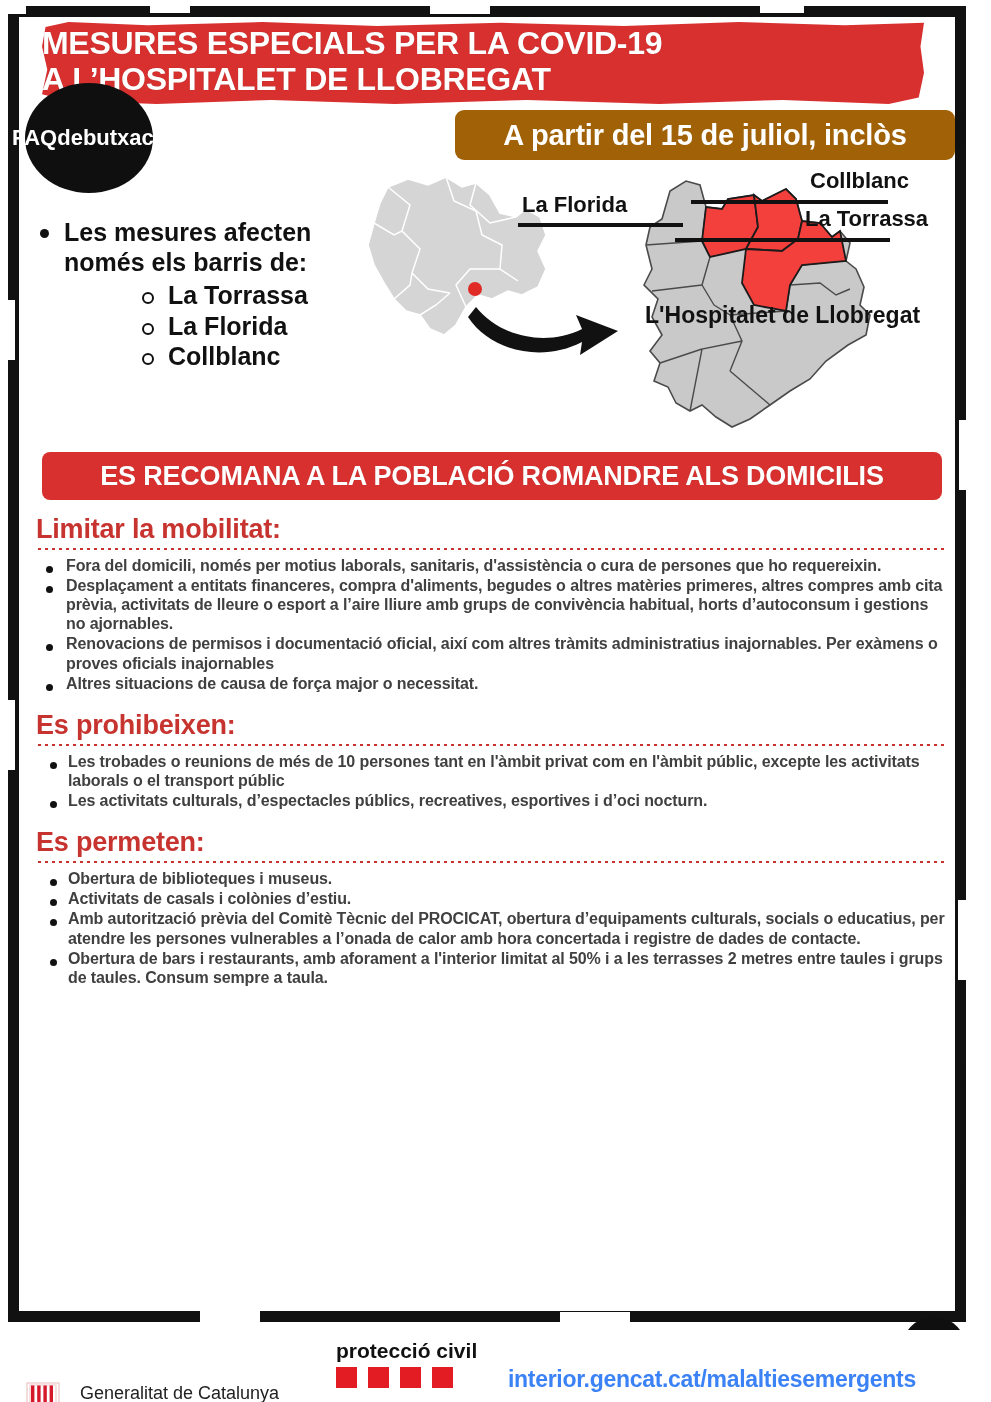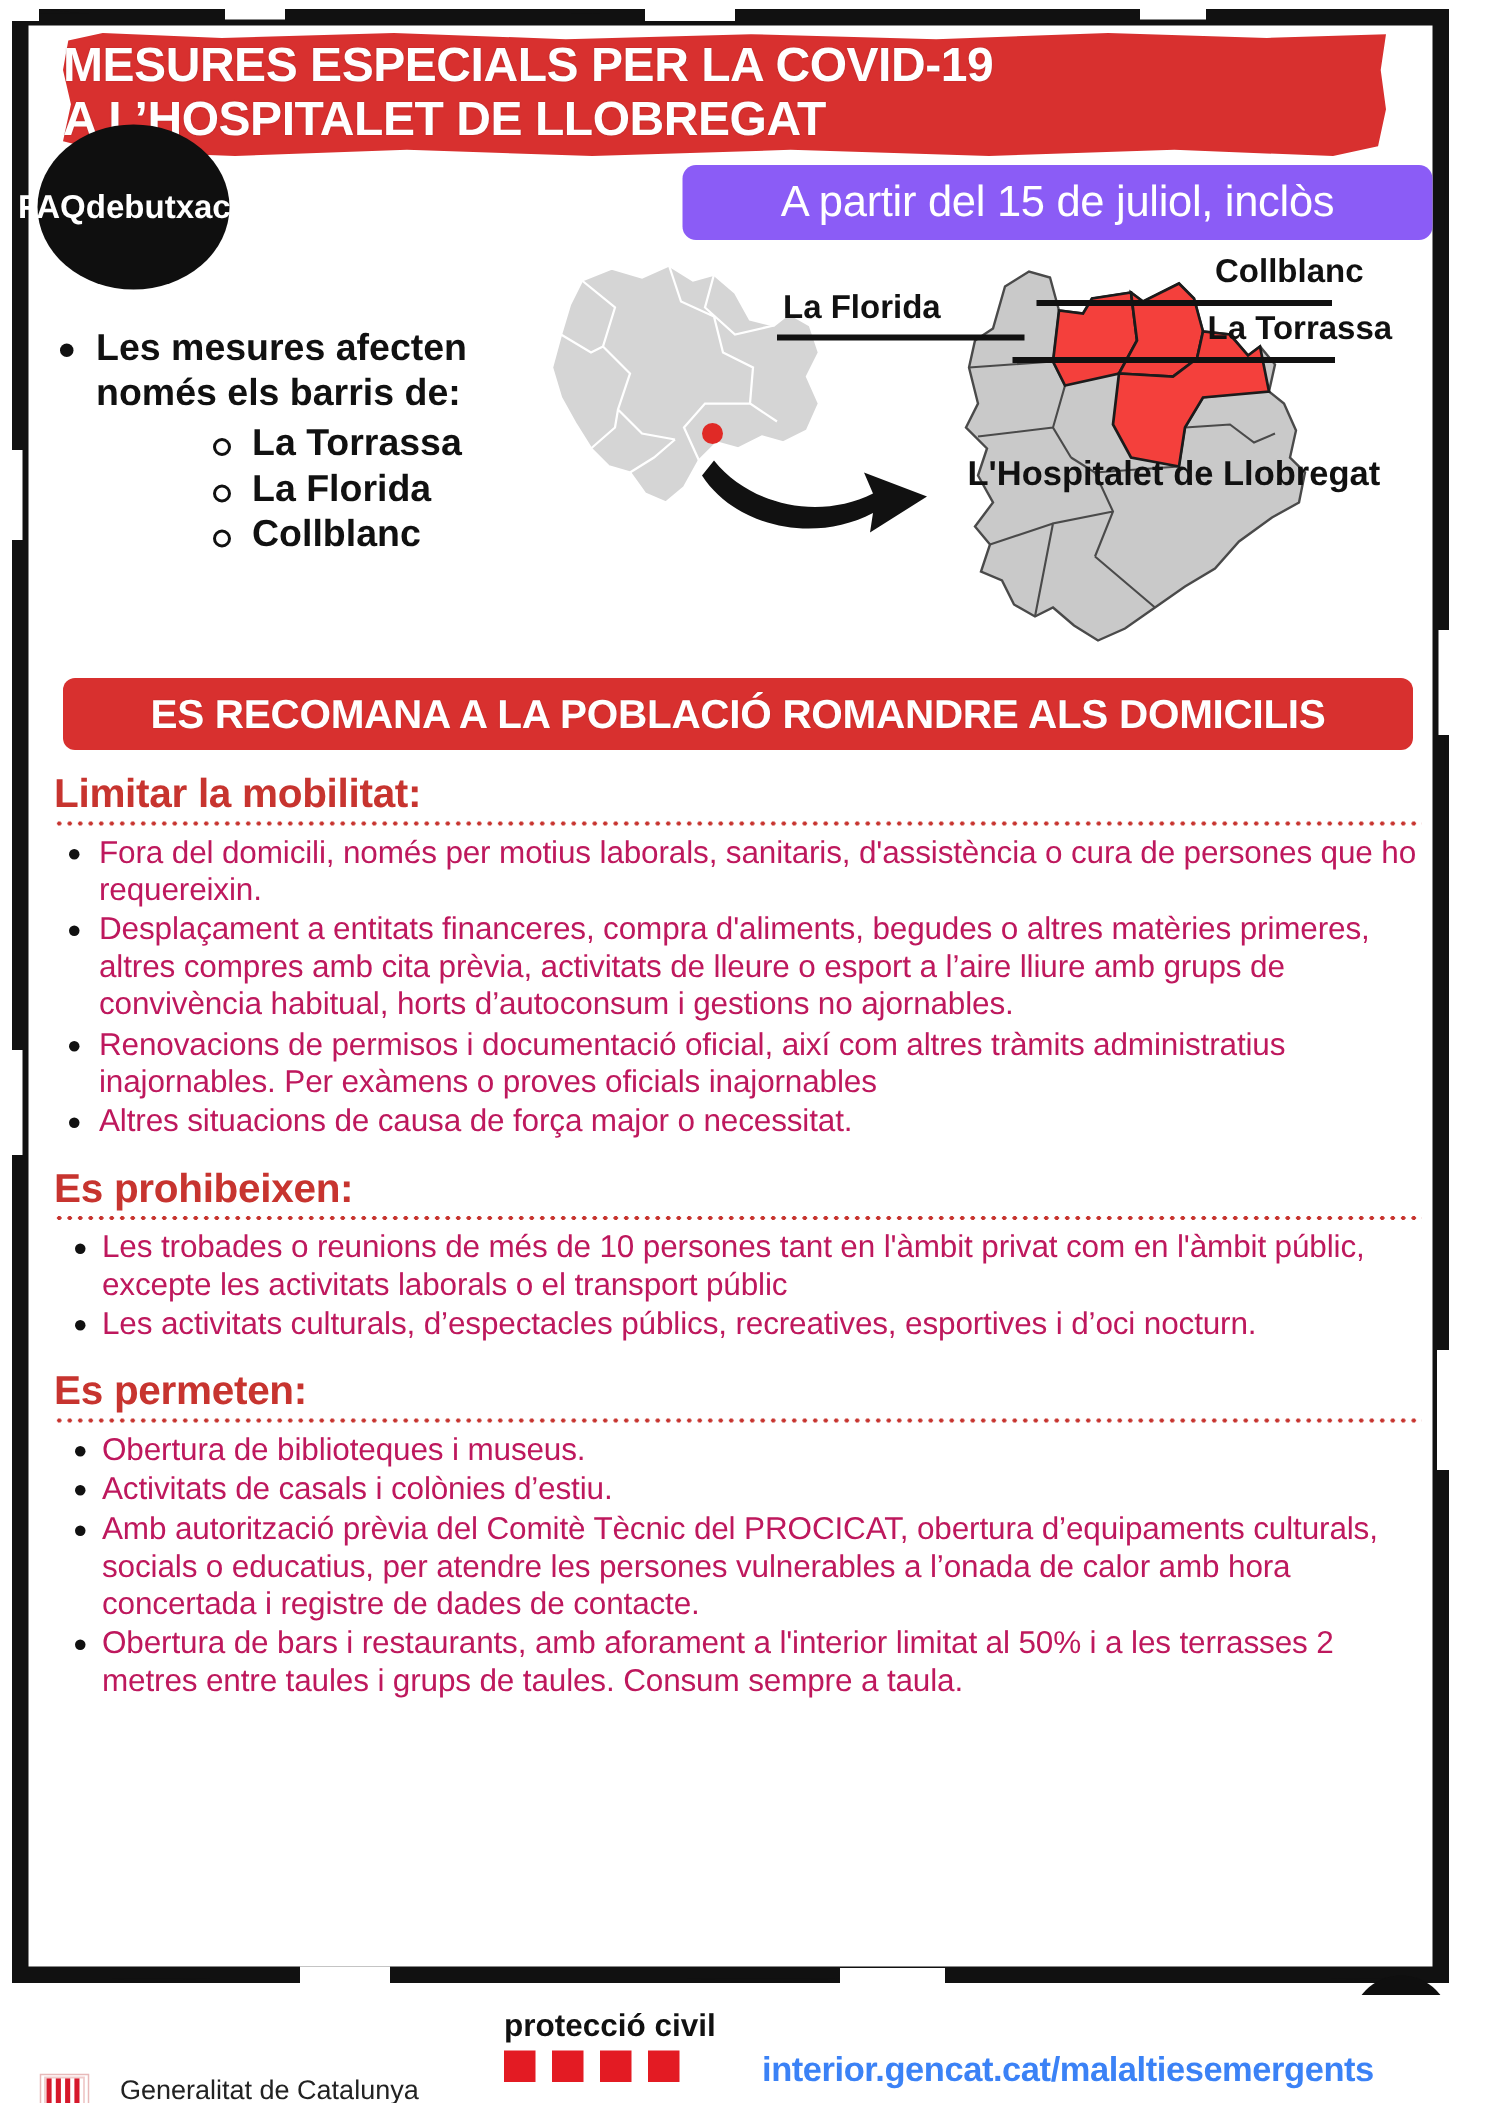--- a/index.html
+++ b/index.html
@@ -61,22 +61,22 @@
     background:#0f0f0f;border-radius:50%;
     color:#fff;text-align:center;
     font-weight:bold;font-size:22px;line-height:1.12;
     display:flex;flex-direction:row;justify-content:center;align-items:center;
   }
   .faq-circle span{display:block;}
 
   
   .date-pill{
     position:absolute;left:455px;top:110px;width:500px;height:50px;
-    background:#8b5cf6;border-radius:9px;
-    color:#fff;font-weight:normal;font-size:29px;
+    background:#a16207;border-radius:9px;
+    color:#fff;font-weight:bold;font-size:29px;
     display:flex;align-items:center;justify-content:center;
     letter-spacing:-0.2px;
   }
 
   
   .affect-block{position:absolute;left:34px;top:218px;width:330px;color:#111;}
   .affect-lead{
     position:relative;padding-left:30px;
     font-weight:bold;font-size:25px;line-height:1.18;
   }
@@ -133,22 +133,22 @@
   }
   .dotline{
     height:4px;width:100%;
     background-image:radial-gradient(circle, #c7342f 1.3px, transparent 1.5px);
     background-size:7px 4px;background-repeat:repeat-x;
     margin-bottom:5px;
   }
   ul.items{margin:0;padding:0;list-style:none;}
   ul.items li{
     position:relative;padding-left:30px;
-    font-weight:normal;font-size:21px;line-height:1.2;
-    color:#be185d;margin-bottom:1px;letter-spacing:-0.1px;
+    font-weight:bold;font-size:16px;line-height:1.2;
+    color:#404040;margin-bottom:1px;letter-spacing:-0.1px;
   }
   ul.items li::before{
     content:"";position:absolute;left:10px;top:10px;width:7px;height:7px;
     background:#111;border-radius:50%;
   }
   .sec.mob{margin-bottom:18px;}
   .sec.proh{margin-bottom:18px;}
   .sec.proh ul.items li, .sec.perm ul.items li{padding-left:32px;}
   .sec.perm ul.items li::before{left:14px;}
   .sec.proh ul.items li::before{left:14px;}

